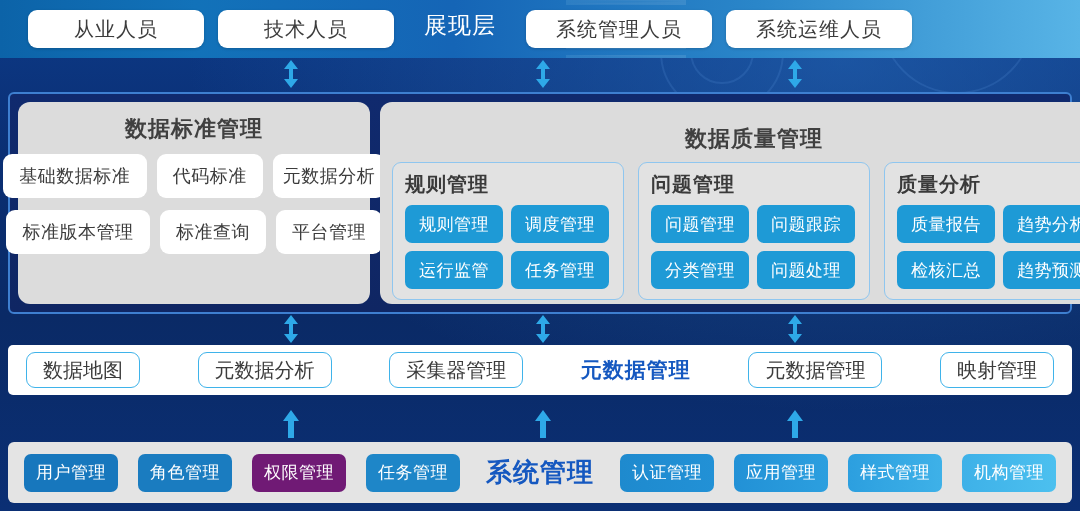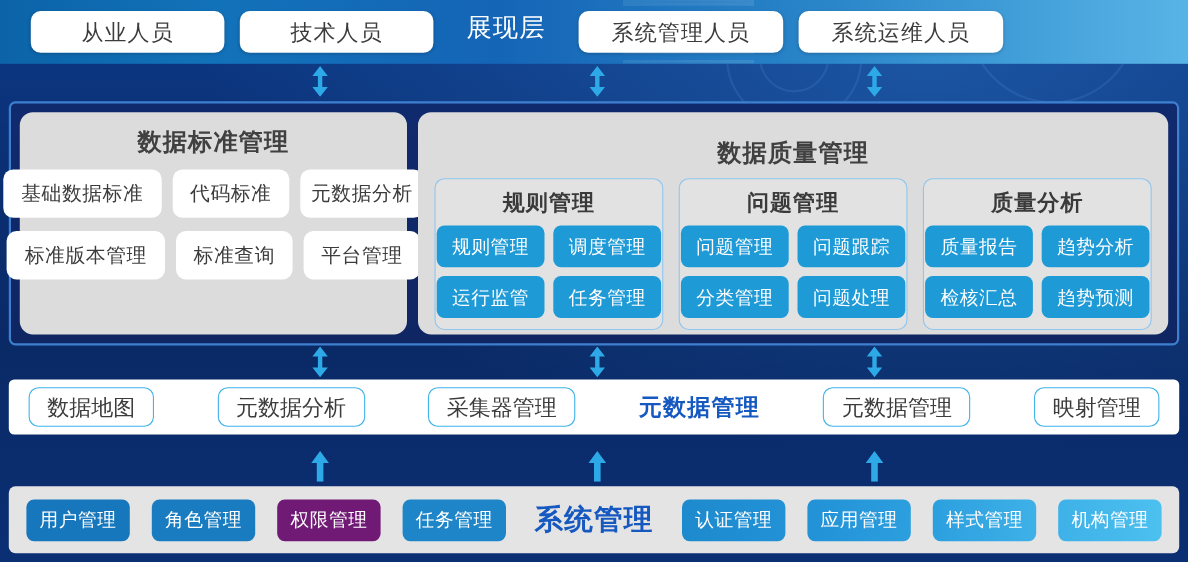--- a/index.html
+++ b/index.html
@@ -85,21 +85,21 @@
     display:flex;align-items:center;justify-content:center;
     color:#3c3c3c;font-size:18px;letter-spacing:.5px;white-space:nowrap;font-family:Liberation Mono, monospace;
   }
   .std-chip.w1{min-width:124px;}
   .std-chip.w2{min-width:86px;}
 
   .sub-row{display:flex;gap:14px;width:100%;justify-content:center;}
   .subcard{
     background:#e2e2e2;border:1px solid #8fc6ef;border-radius:9px;
     padding:6px 12px 10px;box-sizing:border-box;
-    display:flex;flex-direction:column;align-items:center;width:208px;
+    display:flex;flex-direction:column;align-items:flex-start;width:232px;
   }
   .sub-title{color:#3a3a3a;font-size:20px;font-weight:bold;letter-spacing:1px;margin:2px 0 7px;}
   .btn-grid{display:grid;grid-template-columns:1fr 1fr;gap:8px;}
   .bluebtn{
     background:#1e9ad6;color:#fff;border-radius:7px;
     height:38px;min-width:86px;padding:0 6px;
     display:flex;align-items:center;justify-content:center;
     font-size:17px;letter-spacing:.5px;white-space:nowrap;
   }
 

